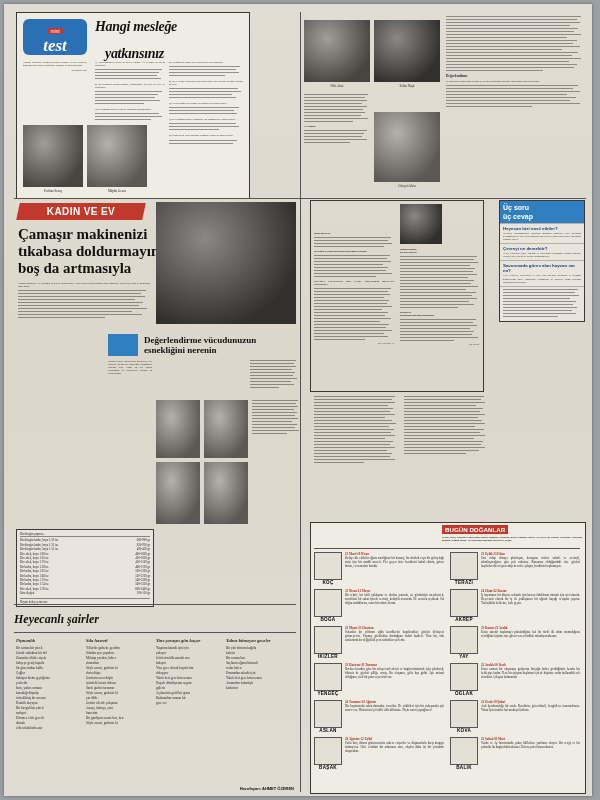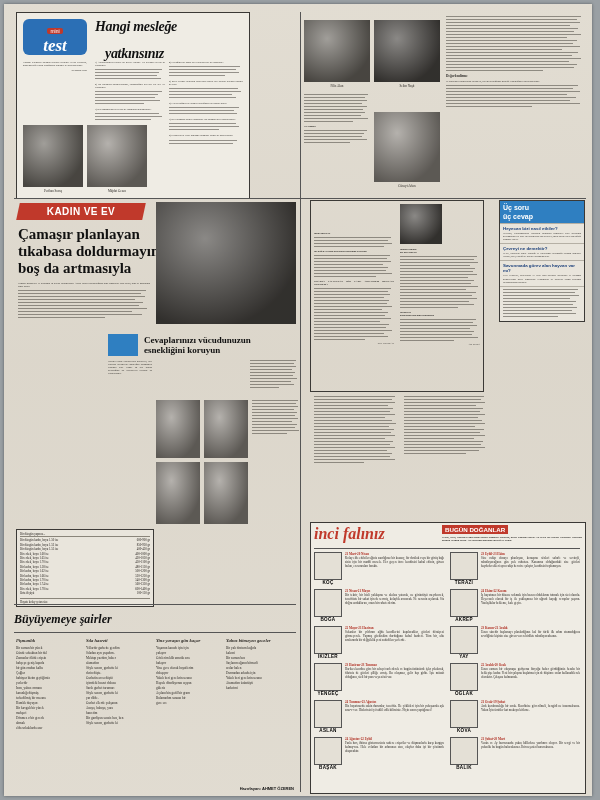--- a/index.html
+++ b/index.html
@@ -238,21 +238,21 @@
     </div>
   </div>
 
   <div class="rule" style="left:10px;top:194px;width:572px;"></div>
   <div class="vrule" style="left:296px;top:8px;height:780px;"></div>
 
   <div id="kadinFlag">
     <span>KADIN VE EV</span>
   </div>
   <div id="kadinHead">
-    <div>Çamaşır planlayan</div>
+    <div>Çamaşır makinenizi</div>
     <div>tıkabasa doldurmayın,</div>
     <div>boş da artmasıyla</div>
   </div>
   <div class="photo dark" style="left:152px;top:198px;width:140px;height:122px;"></div>
   <div style="position:absolute;left:14px;top:278px;width:132px;">
     <div class="tiny">Çamaşır makineleri ev kadınının en büyük yardımcısıdır. Ancak yanlış kullanıldığında hem çamaşırlar zarar görür, hem de makinenin ömrü kısalır.</div>
     <div class="lines" style="margin-top:2px;">
       <i style="width:97%"></i>
         <i style="width:93%"></i>
         <i style="width:96%"></i>
@@ -261,22 +261,22 @@
       <i style="width:92%"></i>
         <i style="width:98%"></i>
         <i style="width:86%"></i>
         <i style="width:94%"></i>
         <i style="width:66%"></i>
     </div>
   </div>
 
   <div id="yasTab"></div>
   <div id="yasTitle">
-    <div>Cevaplarınızı vücudunuzun</div>
-    <div>esnekliğini koruyun</div>
+    <div>Değerlendirme vücudunuzun</div>
+    <div>esnekliğini nerenin</div>
   </div>
   <div style="position:absolute;left:104px;top:356px;width:44px;">
     <div class="tiny">Düzenli olarak yapılan basit hareketler, ileri yaşlarda eklemlerin esnekliğini korumanıza yardımcı olur. Günde on beş dakika ayıracağınız bu egzersizleri oturarak da yapabilirsiniz.</div>
   </div>
   <div style="position:absolute;left:246px;top:356px;width:48px;">
     <div class="lines">
       <i style="width:96%"></i>
         <i style="width:92%"></i>
         <i style="width:95%"></i>
         <i style="width:88%"></i>
@@ -365,21 +365,21 @@
     <div class="row">
         <b>Orta ölçüyü</b>
         <b>100-150 gr</b>
       </div>
     <div class="row" style="border-top:1px solid #8a857a;margin-top:2px;padding-top:1px;">
         <b>Hayatı kolay çetan size</b>
       </div>
   </div>
 
   <div class="rule" style="left:10px;top:600px;width:282px;"></div>
-  <div id="sairFlag">Büyüyemeye şairler</div>
+  <div id="sairFlag">Heyecanlı şairler</div>
   <div class="rule" style="left:10px;top:628px;width:282px;"></div>
 
   <div class="poemcol" style="left:12px;top:634px;width:62px;">
     <h5>Pişmanlık</h5>
     <div>Bir zaman bir yürek</div>
     <div>Günde sokaktan bir dal</div>
     <div>Zamanlar ölüde erişsin</div>
     <div>bahçeye geniş kapıda</div>
     <div>bir gün oradan kalbe</div>
     <div>Çağlar</div>
@@ -618,23 +618,20 @@
         <i style="width:90%"></i>
           <i style="width:95%"></i>
           <i style="width:88%"></i>
           <i style="width:93%"></i>
           <i style="width:70%"></i>
       </div>
     </div>
   </div>
 
   <div id="inciBox"></div>
-  <div id="inciFlag">
-    <span class="w">inci falınız</span>
-  </div>
   <div id="bugunHead">
     <div style="background:#c0392b;color:#fff;padding:1px 3px;display:inline-block;">BUGÜN DOĞANLAR</div>
     <div class="tiny" style="margin-top:2px;">Evlilik, Mart, Haziran'ış dünyasında gurbet bölümleri atacaksın, hisleri zamanda olacak. Siz zevkli her ilişkiler yaşanacak. Hisleriniz huzurlu ve güçlü olacak. Aile fazlasında mutluluk süreceği ve sevgin.</div>
   </div>
   <div class="rule" style="left:310px;top:544px;width:266px;"></div>
 
   <div style="position:absolute;left:310px;top:548px;width:266px;">
 
     <div style="display:flex;gap:6px;margin-bottom:4px;">
       <div style="display:flex;width:130px;gap:3px;">

